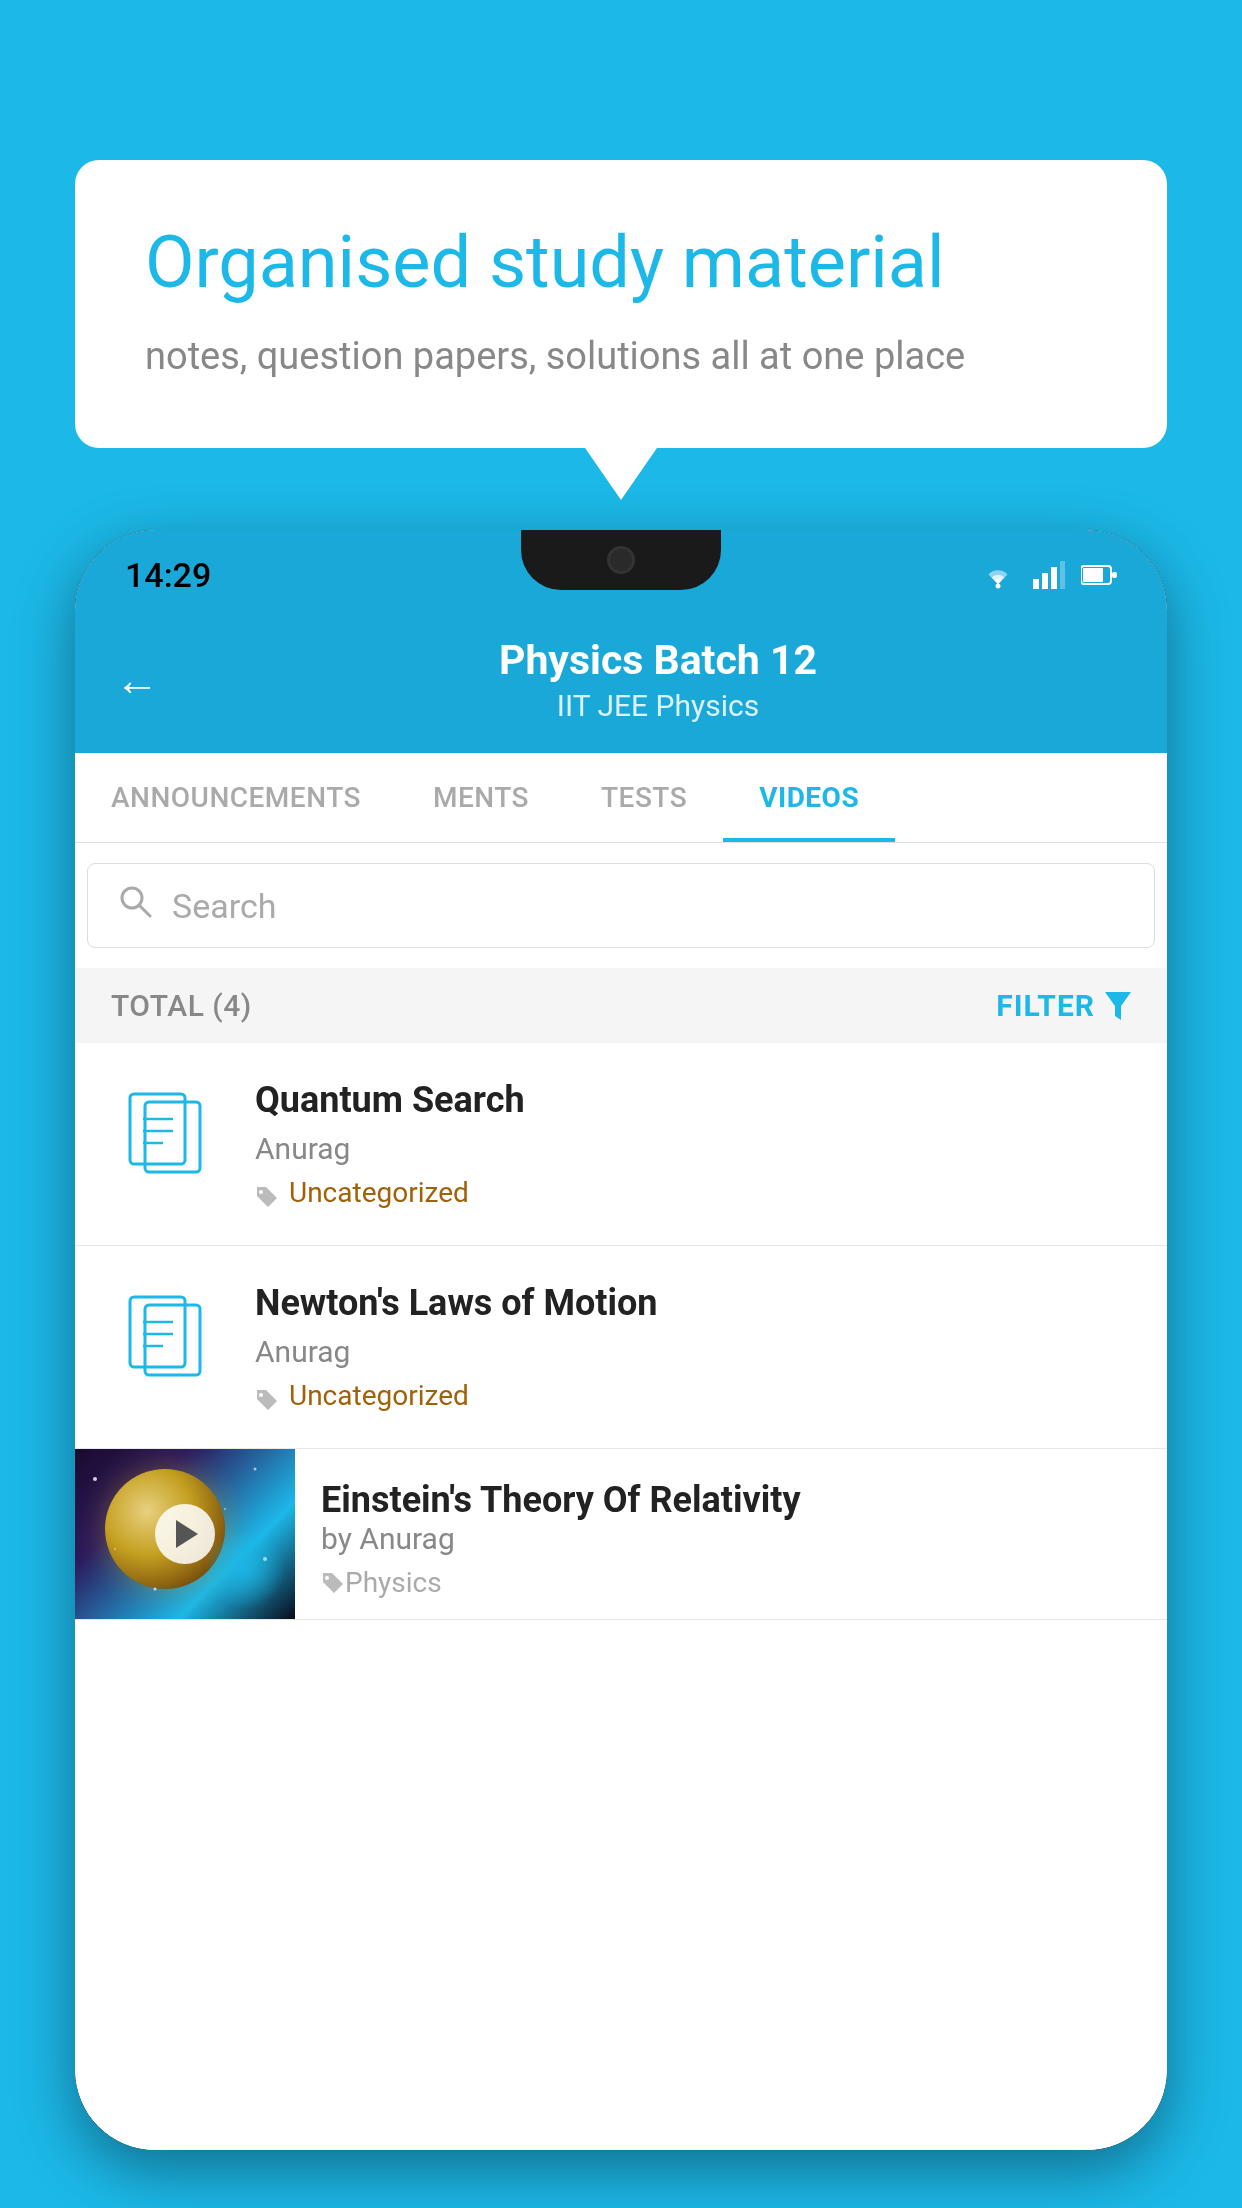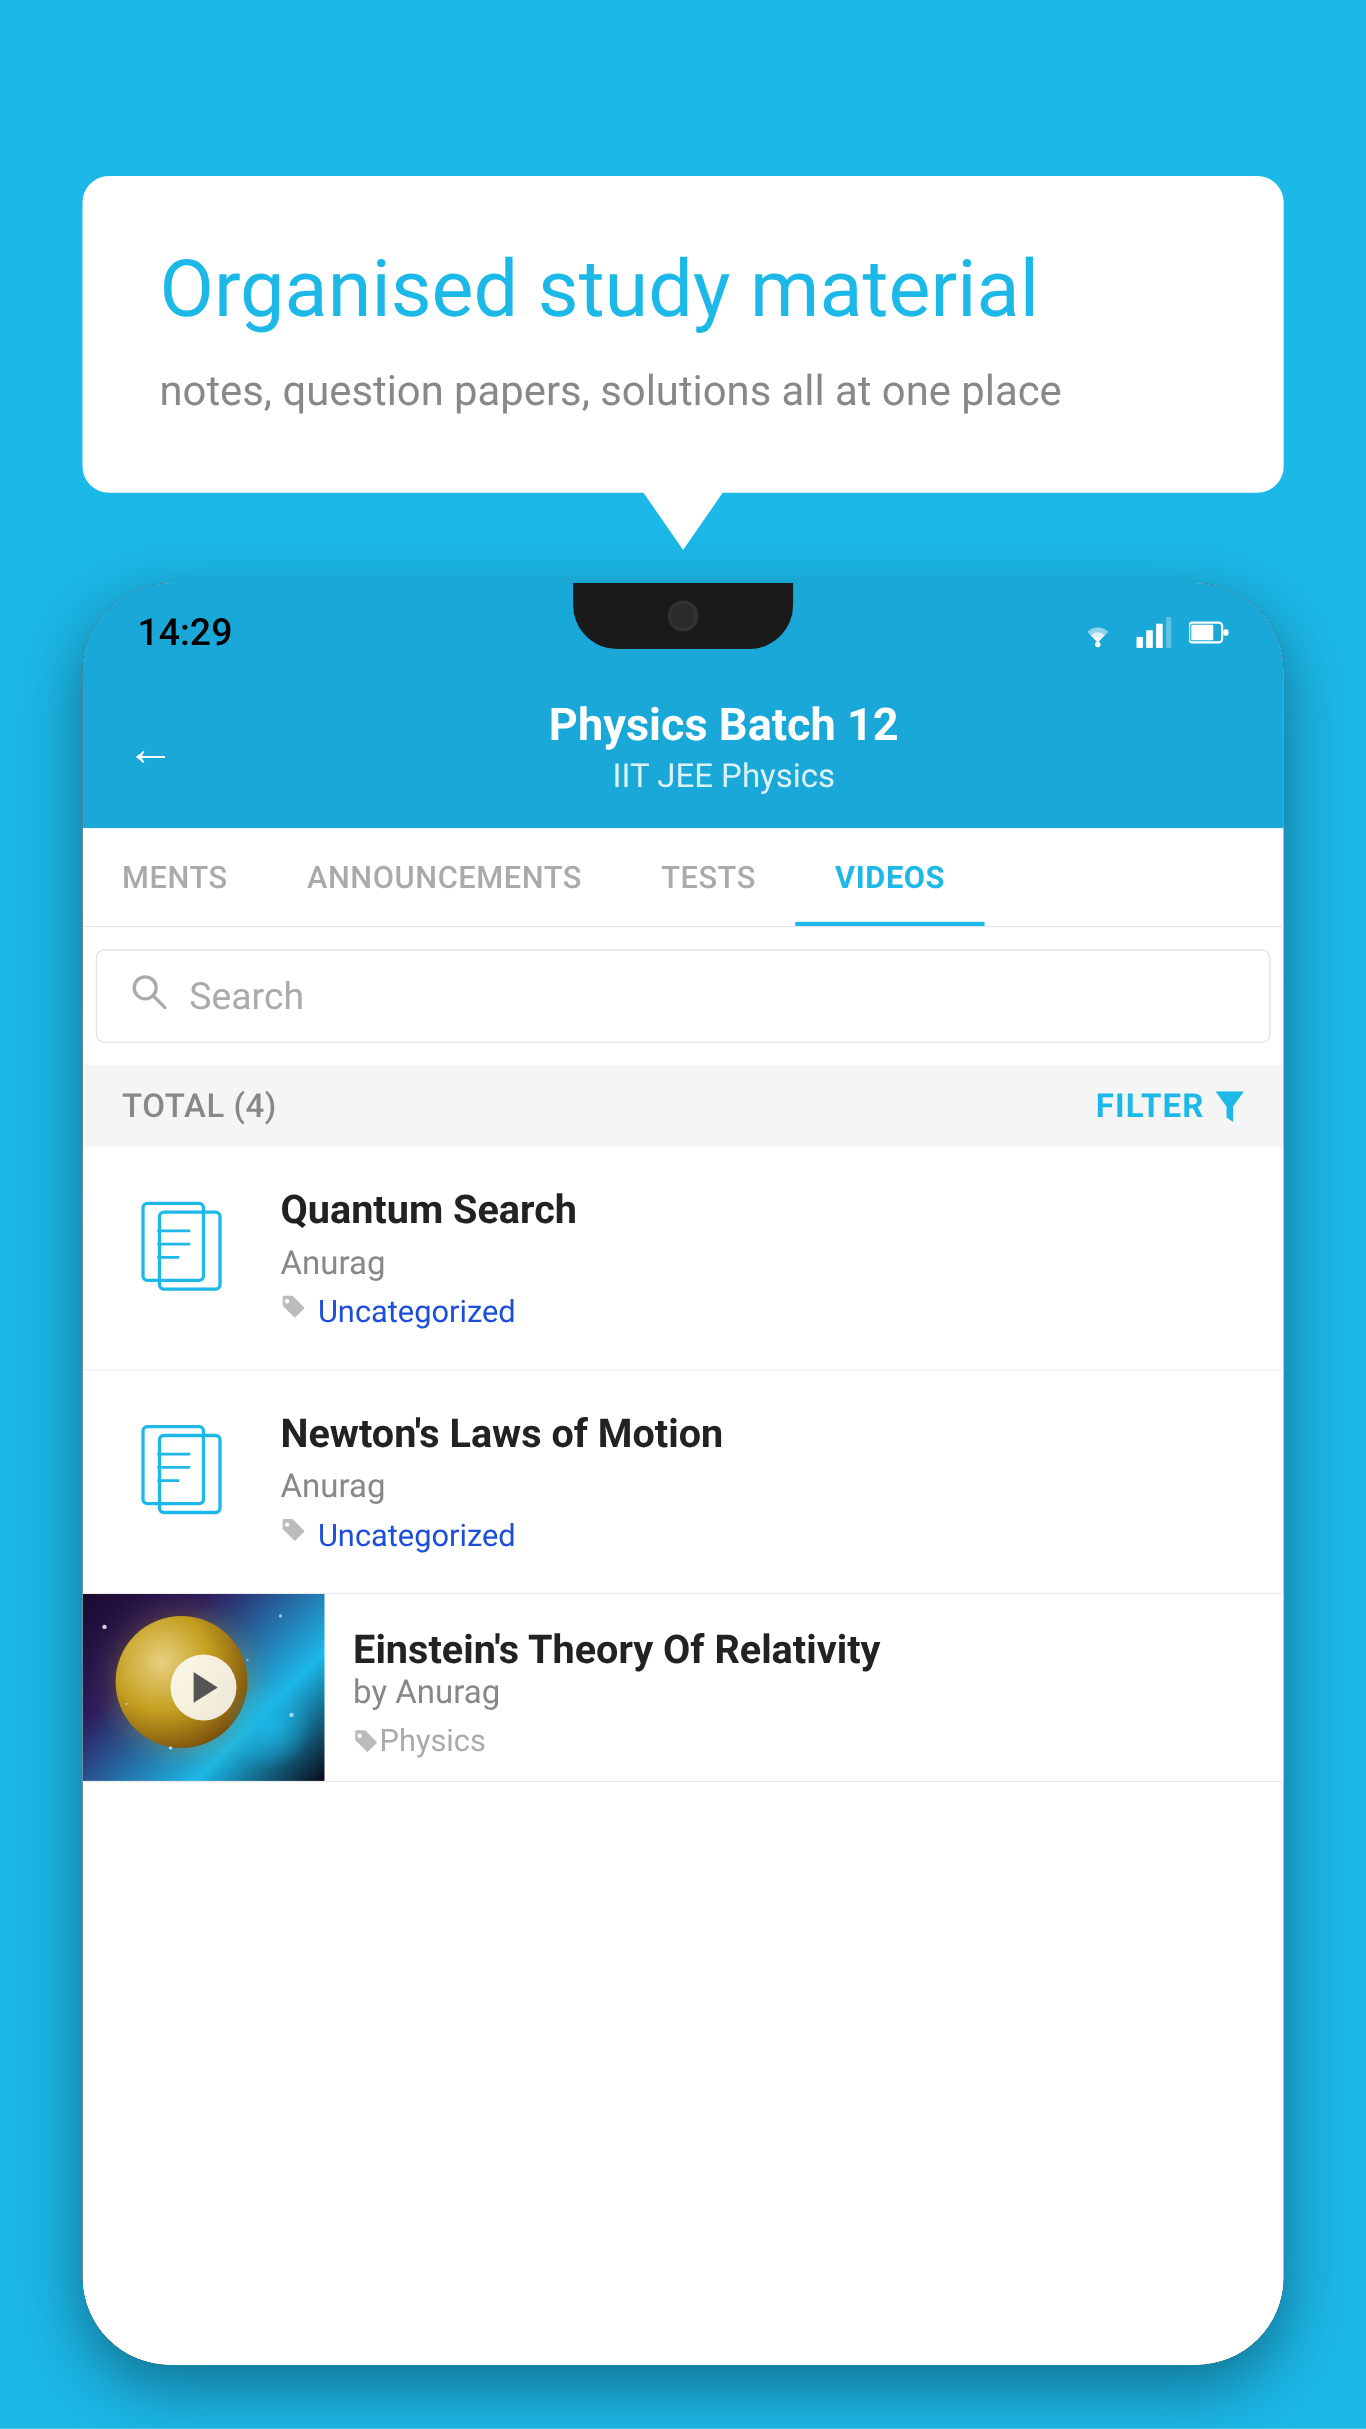--- a/index.html
+++ b/index.html
@@ -280,23 +280,23 @@
     }
 
     .video-author {
       font-size: 30px;
       color: #888;
       margin-bottom: 10px;
     }
 
     .video-tag {
       display: flex;
-      align-items: flex-start;
+      align-items: flex-end;
       gap: 10px;
-      color: #1d4ed8;
+      color: #a16207;
       font-size: 28px;
     }
 
     
     .einstein-item {
       display: flex;
       align-items: flex-start;
       padding: 0;
       border-bottom: 1px solid #e8e8e8;
       background: white;
@@ -494,22 +494,22 @@
 
         <div class="app-header">
           <span class="back-arrow">←</span>
           <div class="header-title-group">
             <div class="header-title">Physics Batch 12</div>
             <div class="header-subtitle">IIT JEE   Physics</div>
           </div>
         </div>
 
         <div class="tab-bar">
+          <div class="tab-item">ANNOUNCEMENTS</div>
           <div class="tab-item">MENTS</div>
-          <div class="tab-item">ANNOUNCEMENTS</div>
           <div class="tab-item">TESTS</div>
           <div class="tab-item active">VIDEOS</div>
         </div>
 
         <div class="search-bar-container">
           <div class="search-bar">
             <span class="search-icon-wrap">
               <svg width="34" height="34" viewBox="0 0 34 34" fill="none">
                 <circle cx="14" cy="14" r="10" stroke="#aaa" stroke-width="3"></circle>
                 <line x1="21" y1="21" x2="32" y2="32" stroke="#aaa" stroke-width="3" stroke-linecap="round"></line>

